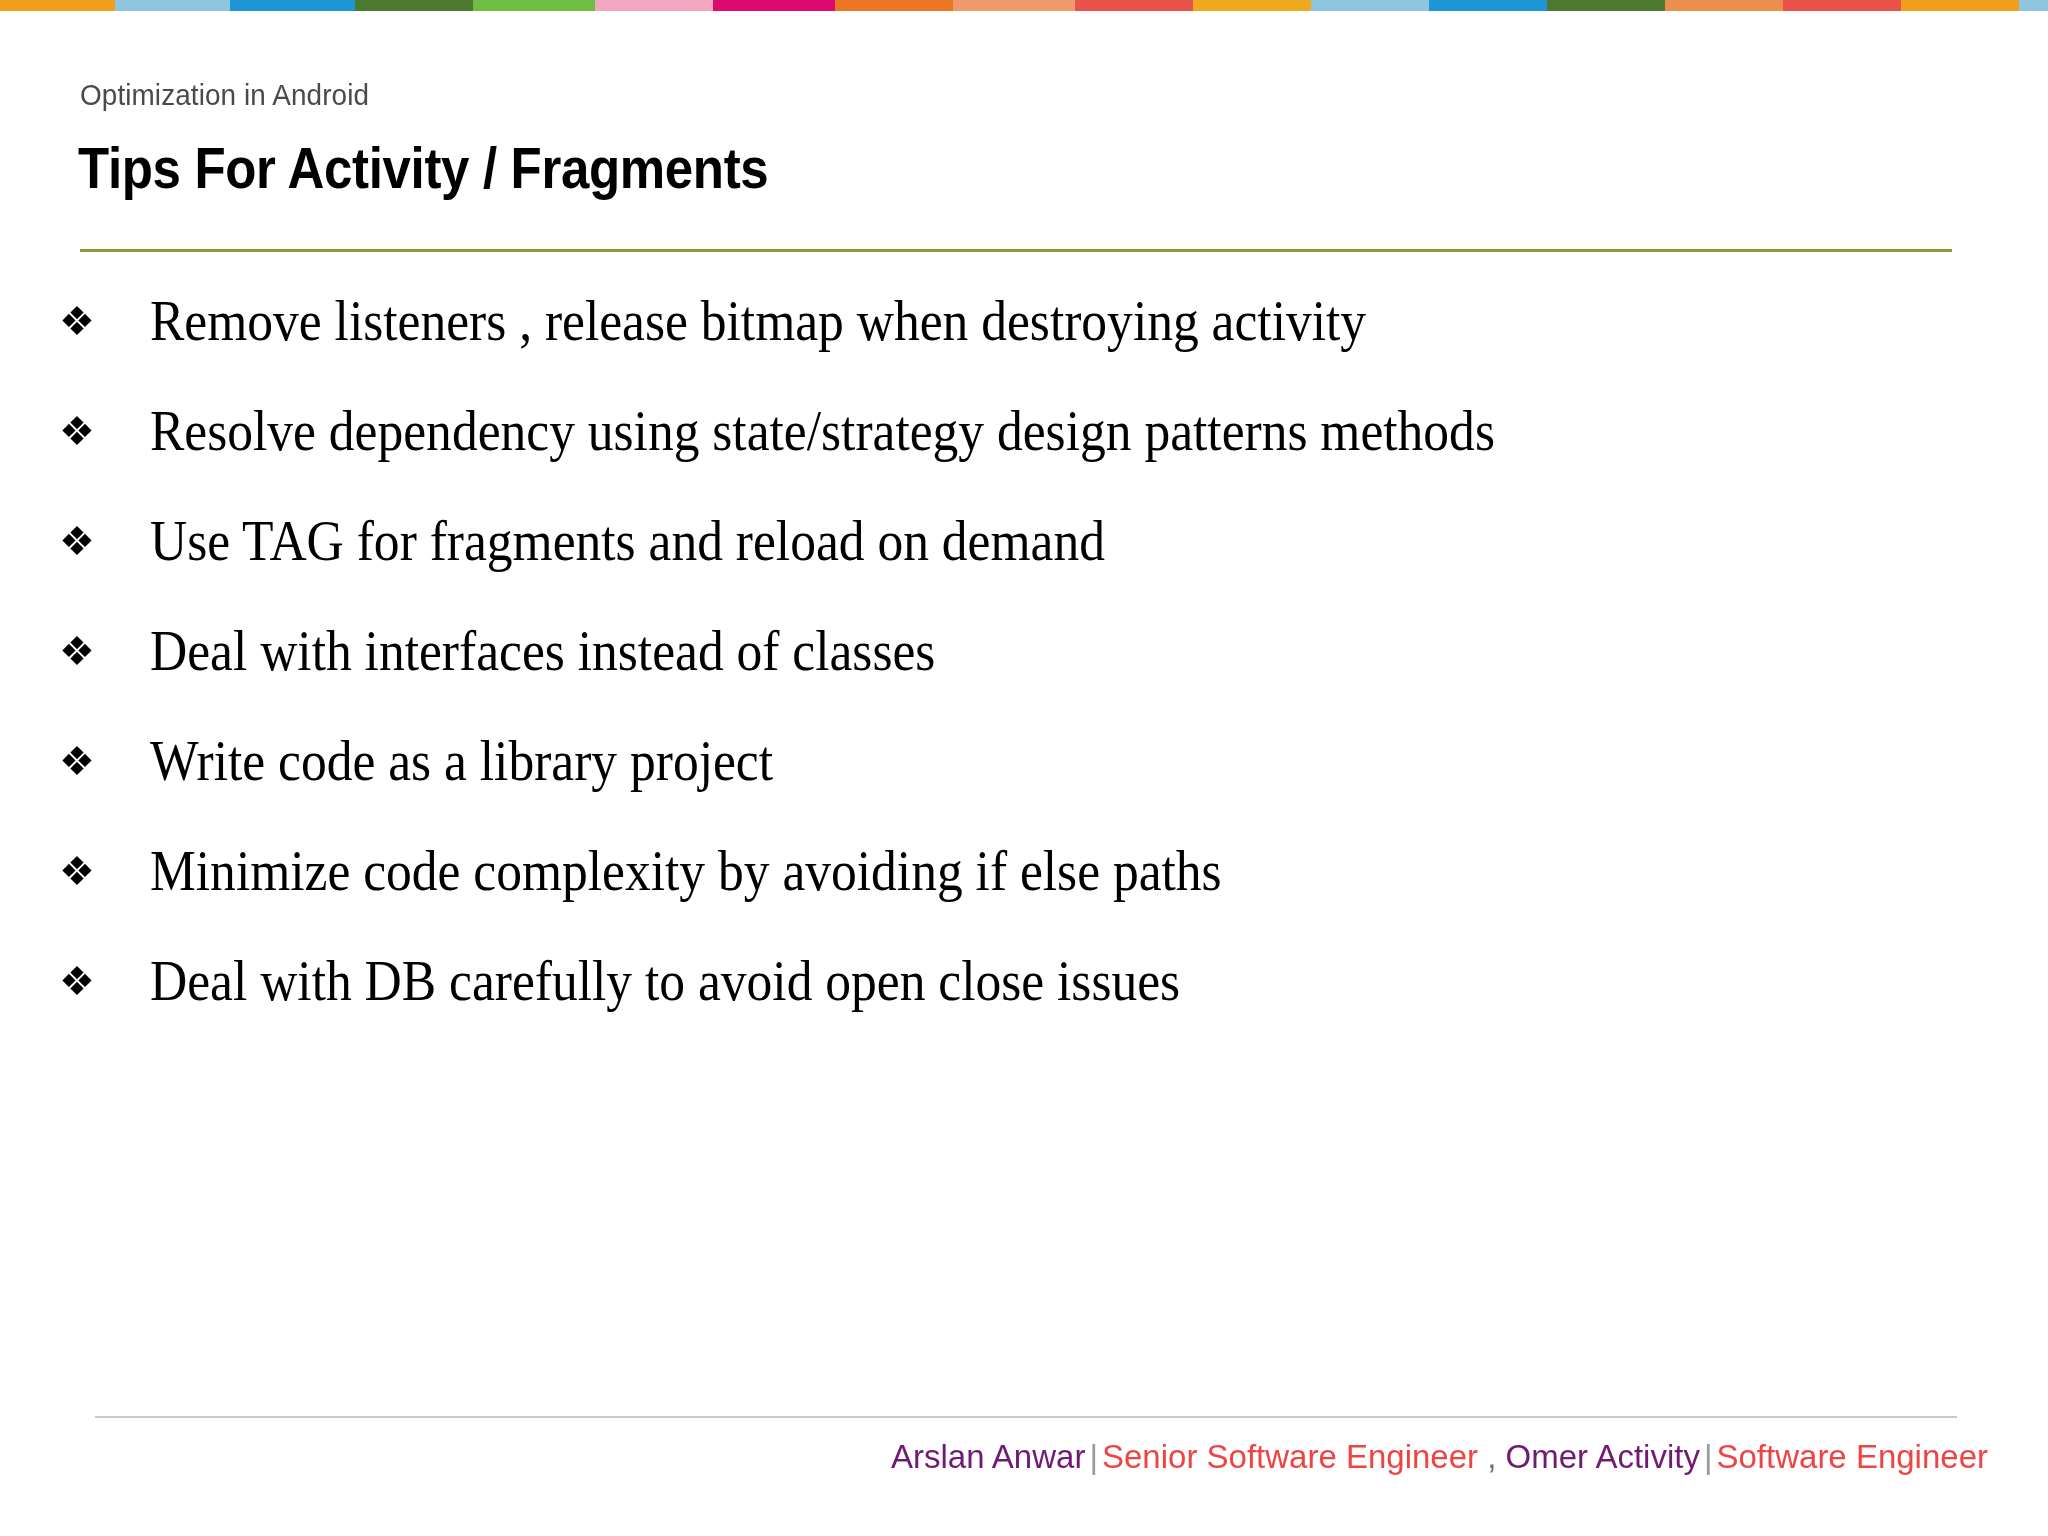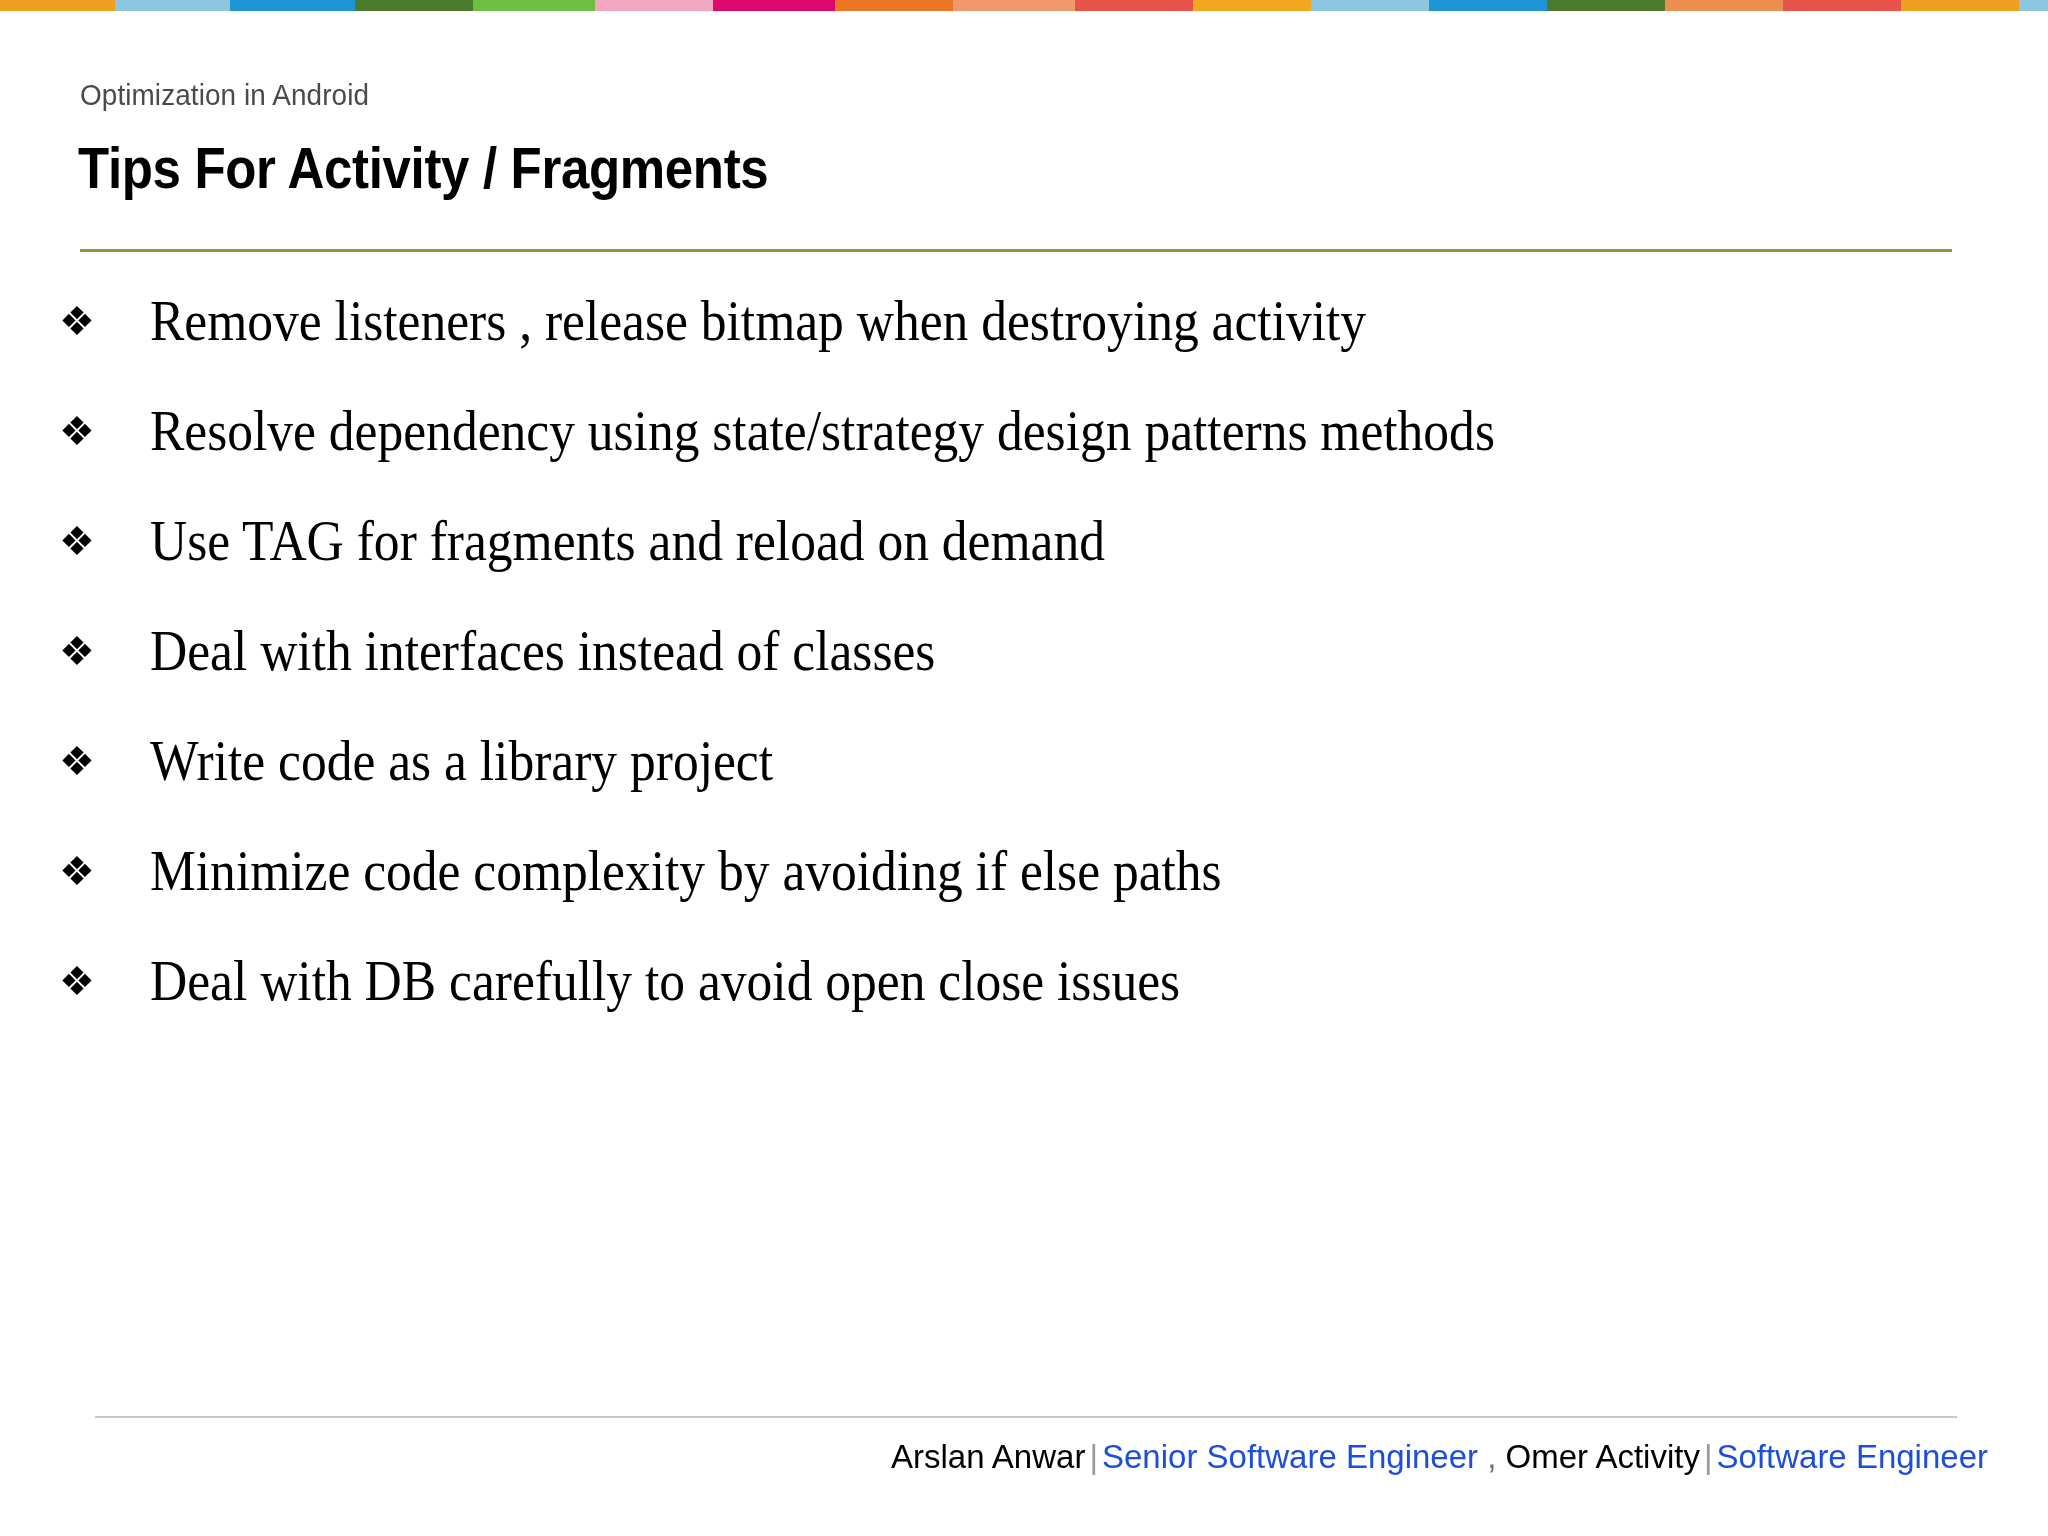--- a/index.html
+++ b/index.html
@@ -127,29 +127,29 @@
     left: 0;
     top: 1437px;
     width: 1988px;
     text-align: right;
     font-family: "Liberation Sans", sans-serif;
     font-size: 33px;
     line-height: 40px;
     white-space: nowrap;
   }
   .footer-credits .name {
-    color: #000000;
+    color: #701a75;
     text-align: center;
   }
   .footer-credits .sep {
     color: #9a9a9a;
     padding: 0 4px;
   }
   .footer-credits .role {
-    color: #1d4ed8;
+    color: #ef4444;
   }
   .footer-credits .comma {
     color: #6f6f6f;
   }
 </style>
 </head>
 <body>
 
 <div class="slide">
 

